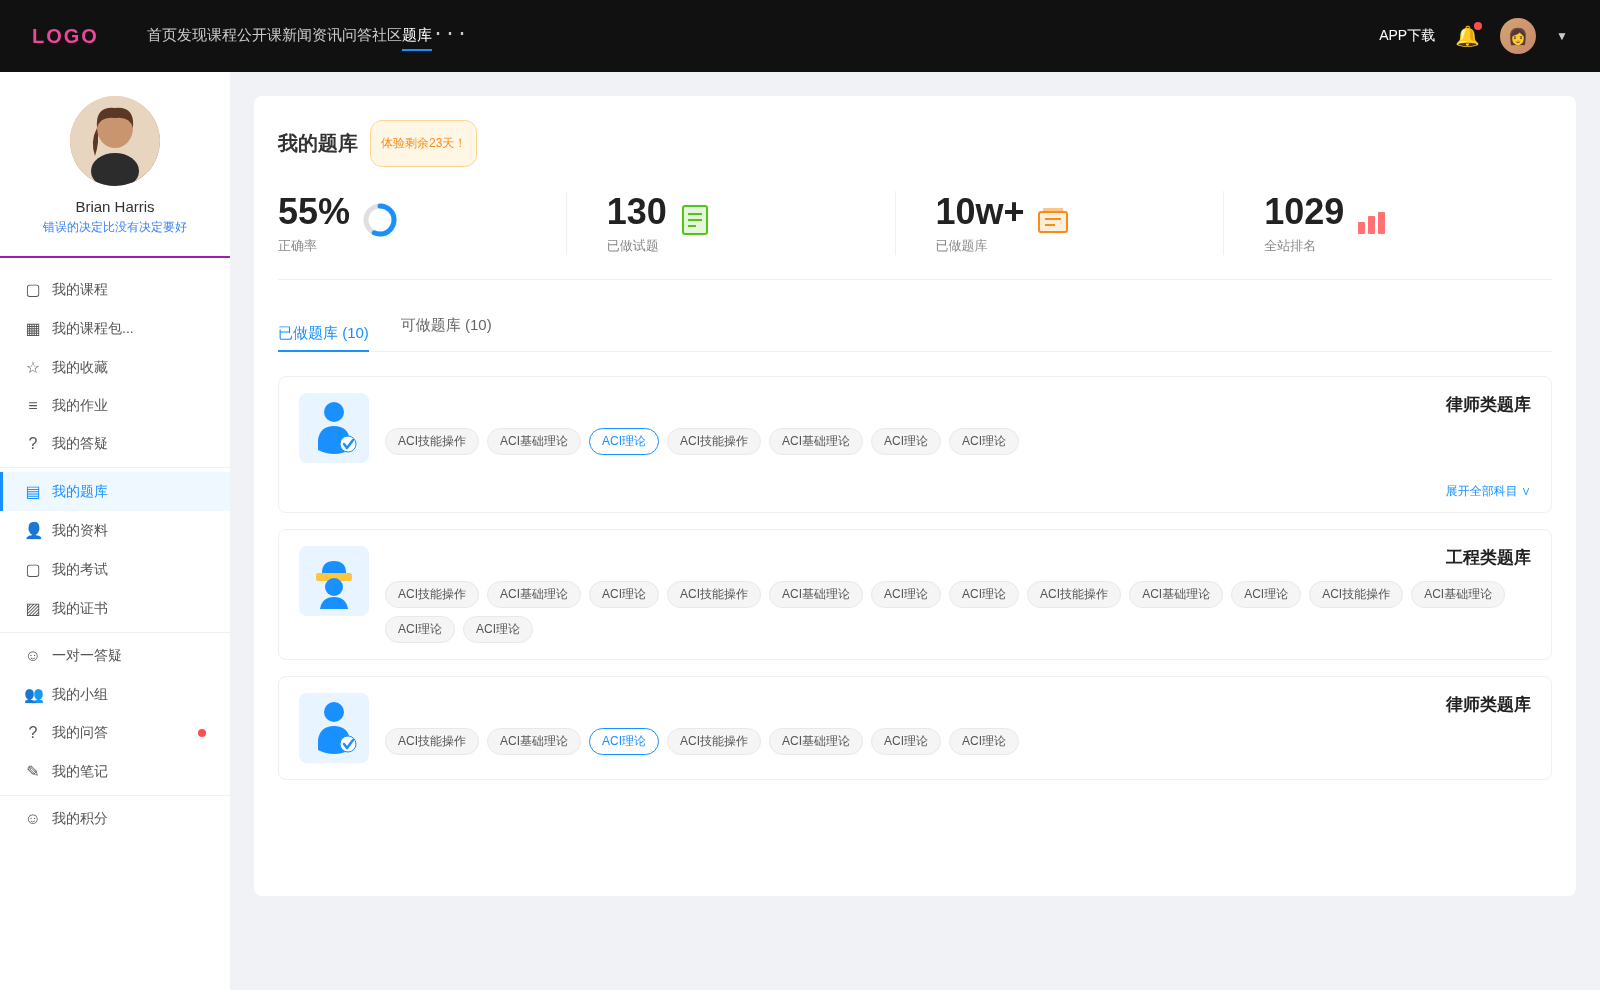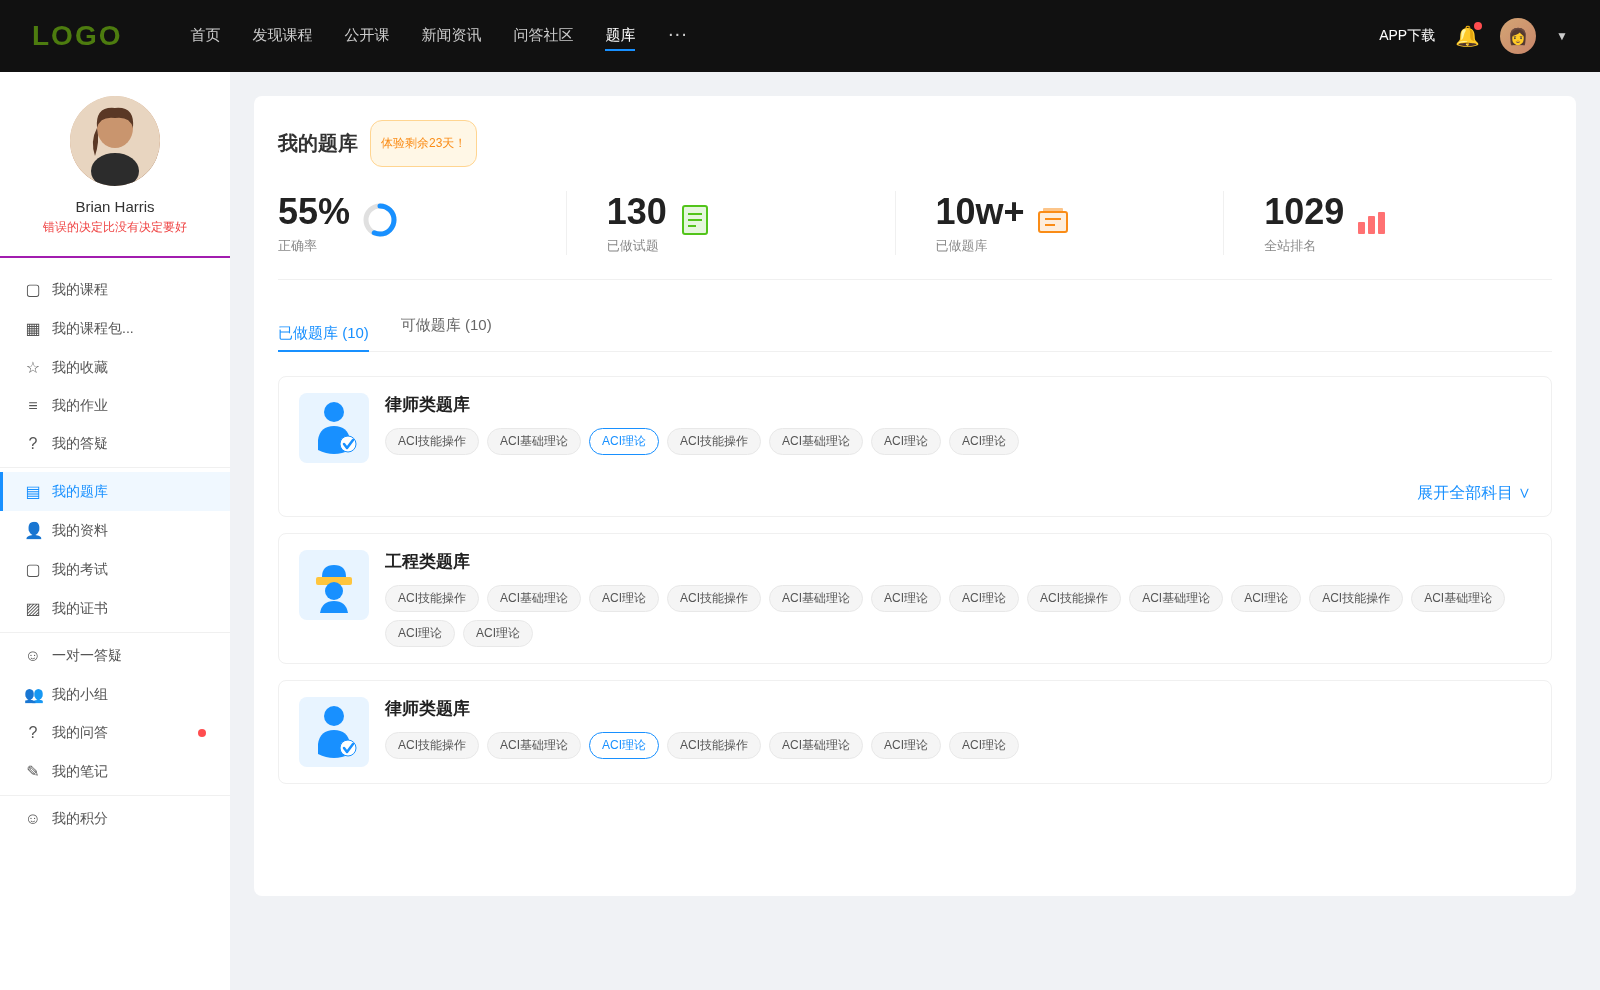--- a/index.html
+++ b/index.html
@@ -8,30 +8,30 @@
     
     .navbar {
       background: #111;
       height: 72px;
       display: flex;
       align-items: center;
       padding: 0 32px;
       gap: 0;
     }
     .nav-logo {
-      color: #4d7c0f;
-      font-size: 28px;
+      color: #ec4899;
+      font-size: 20px;
       font-weight: bold;
       letter-spacing: 2px;
-      margin-right: 68px;
+      margin-right: 48px;
     }
     .nav-links {
       display: flex;
-      gap: 32px;
       flex: 1;
+      font-family: Liberation Mono, monospace;
     }
     .nav-link {
       color: #ccc;
       font-size: 15px;
       cursor: pointer;
       padding: 4px 0;
       position: relative;
     }
     .nav-link.active {
       color: #fff;
@@ -118,21 +118,21 @@
       font-size: 36px;
     }
     .profile-name {
       font-size: 15px;
       font-weight: 500;
       color: #333;
       margin-bottom: 4px;
     }
     .profile-motto {
       font-size: 12px;
-      color: #ef4444;
+      color: #3b82f6;
       text-align: center;
     }
     .sidebar-menu {
       padding: 12px 0;
     }
     .sidebar-item {
       display: flex;
       align-items: center;
       padding: 10px 24px;
       cursor: pointer;
@@ -286,21 +286,21 @@
     .qbank-icon-wrap {
       width: 70px;
       height: 70px;
       background: #e8f4ff;
       border-radius: 8px;
       display: flex;
       align-items: center;
       justify-content: center;
       flex-shrink: 0;
     }
-    .qbank-body { flex: 1; }
+    .qbank-body { flex: 1; text-align: right; }
     .qbank-title {
       font-size: 17px;
       font-weight: 600;
       color: #222;
       margin-bottom: 12px;
     }
     .qbank-tags {
       display: flex;
       flex-wrap: wrap;
       gap: 8px;
@@ -319,21 +319,21 @@
       color: #1890ff;
       border: 1px solid #1890ff;
     }
     .qbank-footer {
       text-align: right;
       padding: 4px 20px 12px;
       font-size: 12px;
       color: #1890ff;
       cursor: pointer;
     }
-    .qbank-expand { color: #1890ff; cursor: pointer; font-size: 16px; }
+    .qbank-expand { color: #1890ff; cursor: pointer; font-size: 12px; }
   </style>
 </head>
 <body>
 
 <nav class="navbar">
   <div class="nav-logo">LOGO</div>
   <div class="nav-links">
     <span class="nav-link">首页</span>
     <span class="nav-link">发现课程</span>
     <span class="nav-link">公开课</span>

